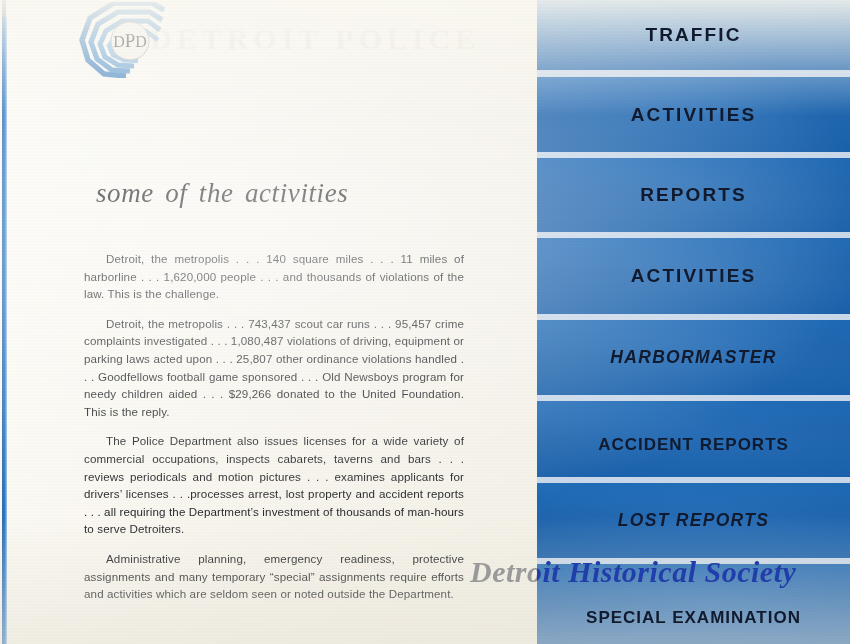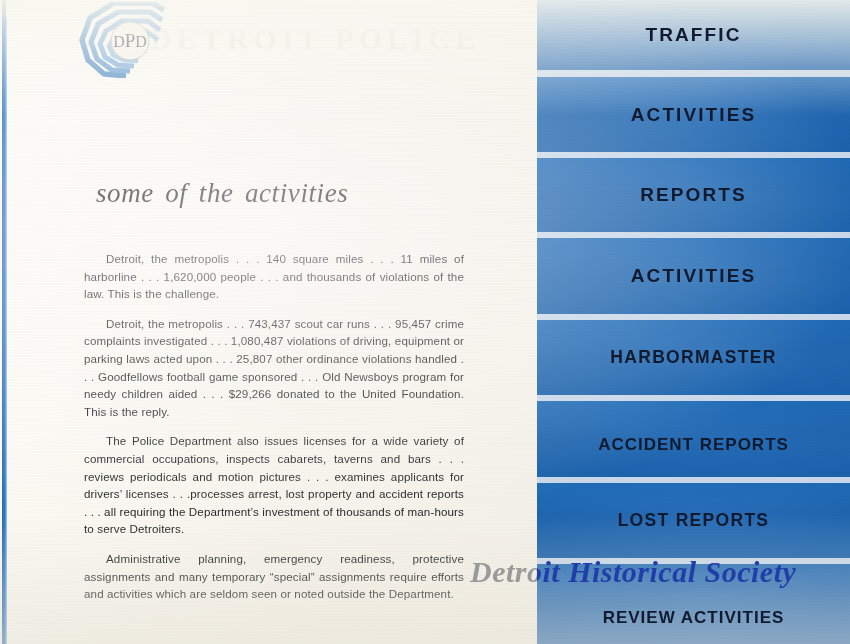--- a/index.html
+++ b/index.html
@@ -144,21 +144,21 @@
     position: relative;
     z-index: 2;
     font-family: "Liberation Sans", sans-serif;
     font-weight: bold;
     font-size: 19px;
     letter-spacing: 2.1px;
     color: #111a2e;
     white-space: nowrap;
     text-align: center;
   }
-  .band.tight .band-label { font-size: 17.5px; letter-spacing: 1.3px; }
+  .band.tight .band-label { font-size: 17.5px; letter-spacing: 1.3px; font-style: italic; }
   .band.tighter .band-label { font-size: 17px; letter-spacing: 1.0px; margin-top: 12px; }
 
   
   #watermark {
     position: absolute;
     left: 470px;
     top: 555px;
     font-family: "Liberation Serif", serif;
     font-style: italic;
     font-weight: bold;
@@ -262,21 +262,21 @@
     <div class="band tight" style="top:320px;height:75px;">
       <span class="band-label">HARBORMASTER</span>
     </div>
     <div class="band tighter" style="top:401px;height:76px;">
       <span class="band-label">ACCIDENT REPORTS</span>
     </div>
     <div class="band tight" style="top:483px;height:75px;">
       <span class="band-label">LOST  REPORTS</span>
     </div>
     <div class="band tighter" style="top:564px;height:80px;">
-      <span class="band-label" style="position:relative;top:8px;">REVIEW  ACTIVITIES</span>
+      <span class="band-label" style="position:relative;top:8px;">SPECIAL  EXAMINATION</span>
     </div>
   </div>
 
   <div id="watermark">
     <span class="wm-grey">Detroit Historical Society</span>
   </div>
   <div id="wm-clip">
     <div id="watermark-blue">Detroit Historical Society</div>
   </div>
 

